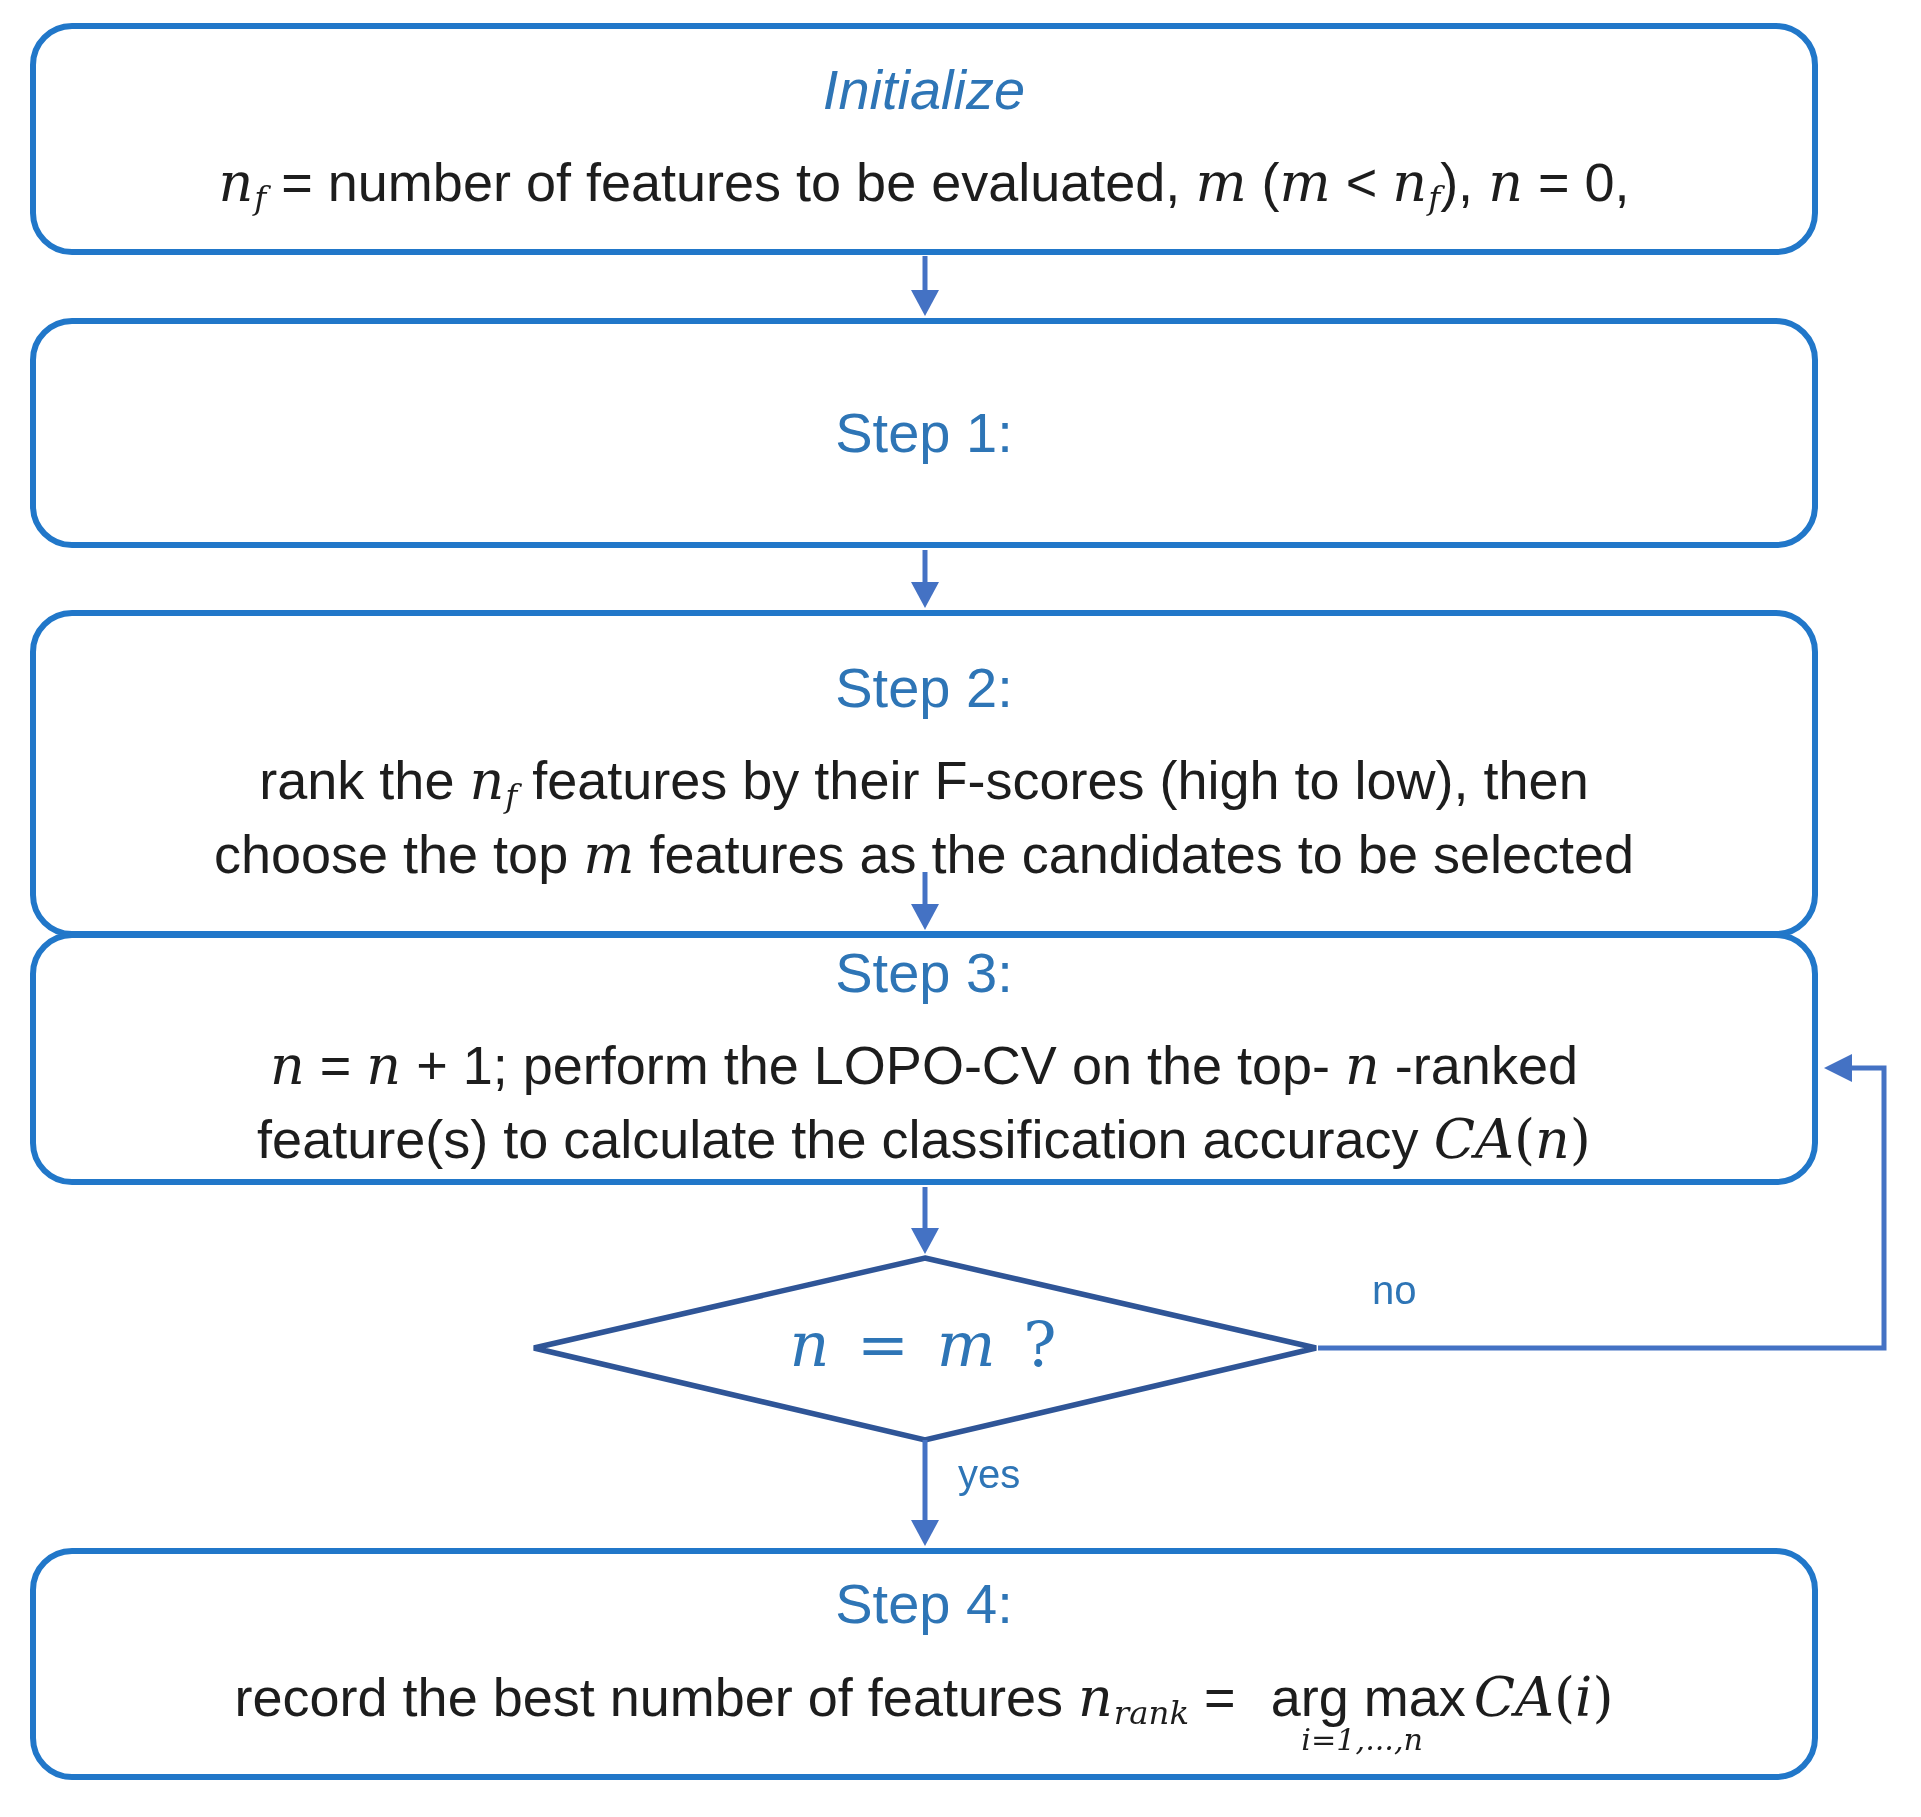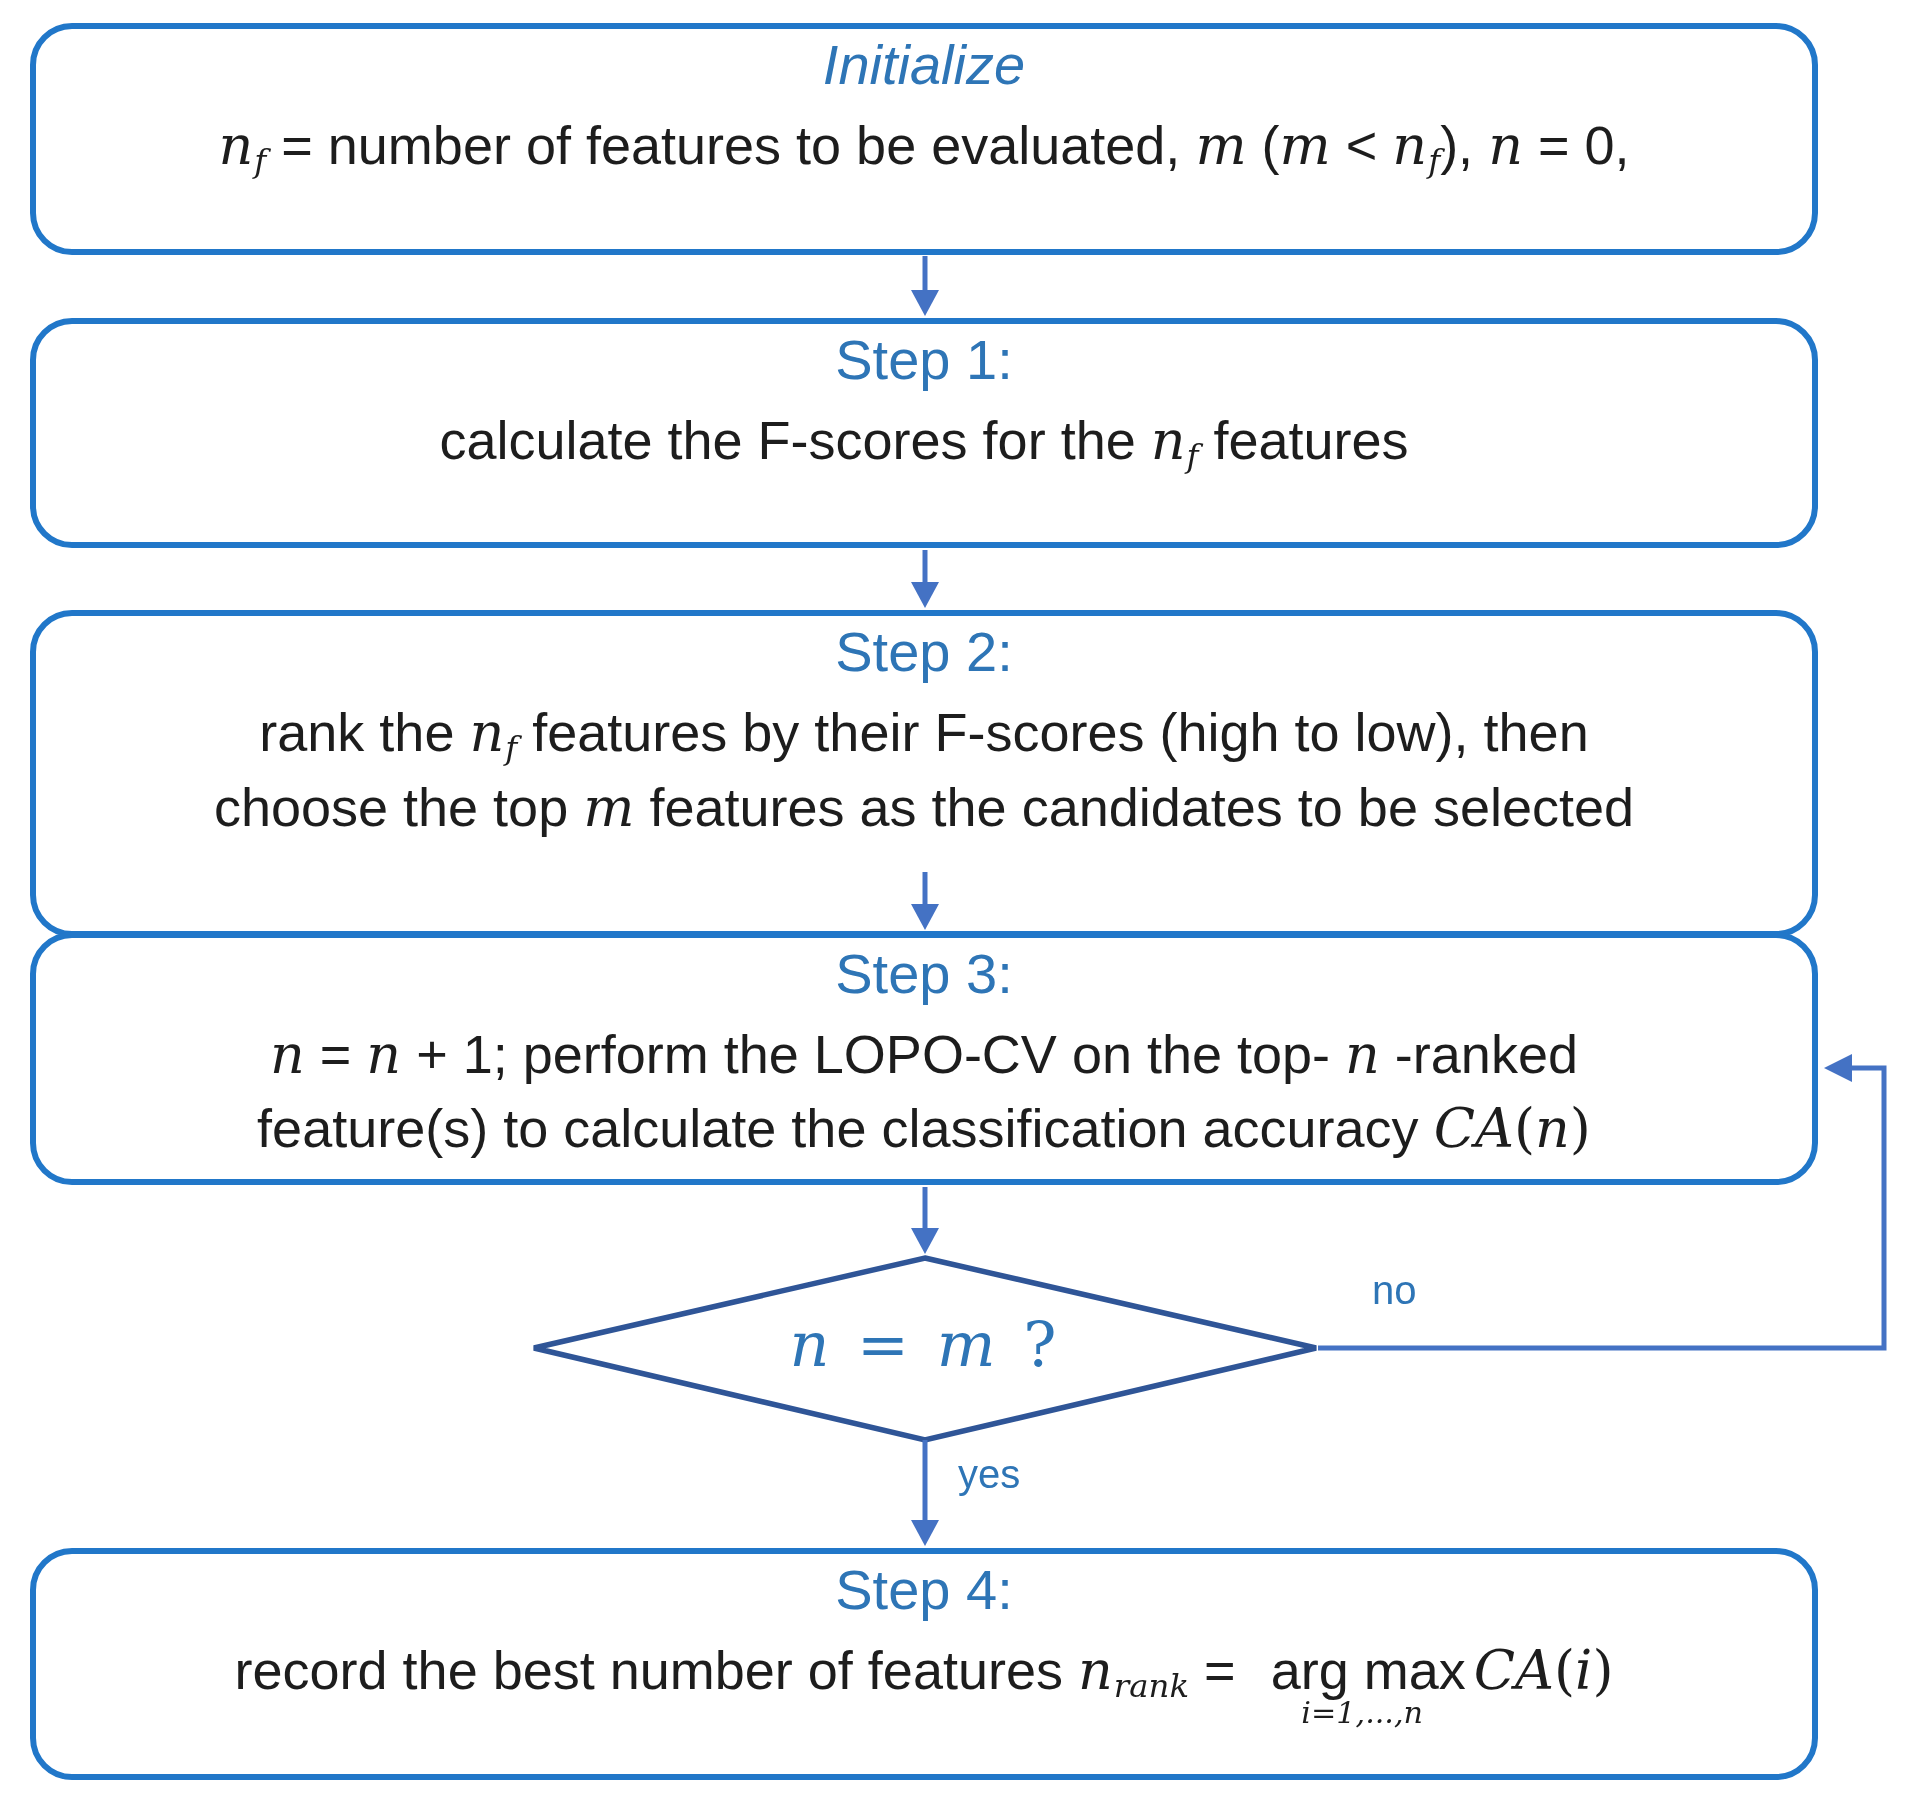--- a/index.html
+++ b/index.html
@@ -13,22 +13,23 @@
   .node{
     position:absolute;
     left:30px;
     width:1788px;
     box-sizing:border-box;
     border:6px solid #2177c9;
     border-radius:42px;
     background:#ffffff;
     display:flex;
     flex-direction:column;
+    justify-content:center;
     align-items:center;
-    gap:12px;
+    gap:24px;
     z-index:2;
     padding:4px 30px;
   }
   .node-title{
     color:#2e75b6;
     font-size:56px;
     line-height:1.15;
     text-align:center;
     white-space:nowrap;
   }
@@ -74,23 +75,20 @@
 
   <div class="node" style="top:23px;height:232px;">
     <div class="node-title title-italic">Initialize</div>
     <div class="node-body">
       <div class="node-body-line"><span class="seg-v">n</span><span class="seg-vs">f</span><span class="seg-p"> = number of features to be evaluated, </span><span class="seg-v">m</span><span class="seg-p"> (</span><span class="seg-v">m</span><span class="seg-p"> &lt; </span><span class="seg-v">n</span><span class="seg-vs">f</span><span class="seg-p">),  </span><span class="seg-v">n</span><span class="seg-p"> = 0,</span></div>
     </div>
   </div>
 
   <div class="node" style="top:318px;height:230px;">
     <div class="node-title">Step 1:</div>
-    <div class="node-body">
-      <div class="node-body-line"><span class="seg-p">calculate the F-scores for the </span><span class="seg-v">n</span><span class="seg-vs">f</span><span class="seg-p"> features</span></div>
-    </div>
   </div>
 
   <div class="node" style="top:610px;height:327px;">
     <div class="node-title">Step 2:</div>
     <div class="node-body">
       <div class="node-body-line"><span class="seg-p">rank the </span><span class="seg-v">n</span><span class="seg-vs">f</span><span class="seg-p"> features by their F-scores (high to low), then</span></div>
       <div class="node-body-line"><span class="seg-p">choose the top </span><span class="seg-v">m</span><span class="seg-p"> features as the candidates to be selected</span></div>
     </div>
   </div>
 

